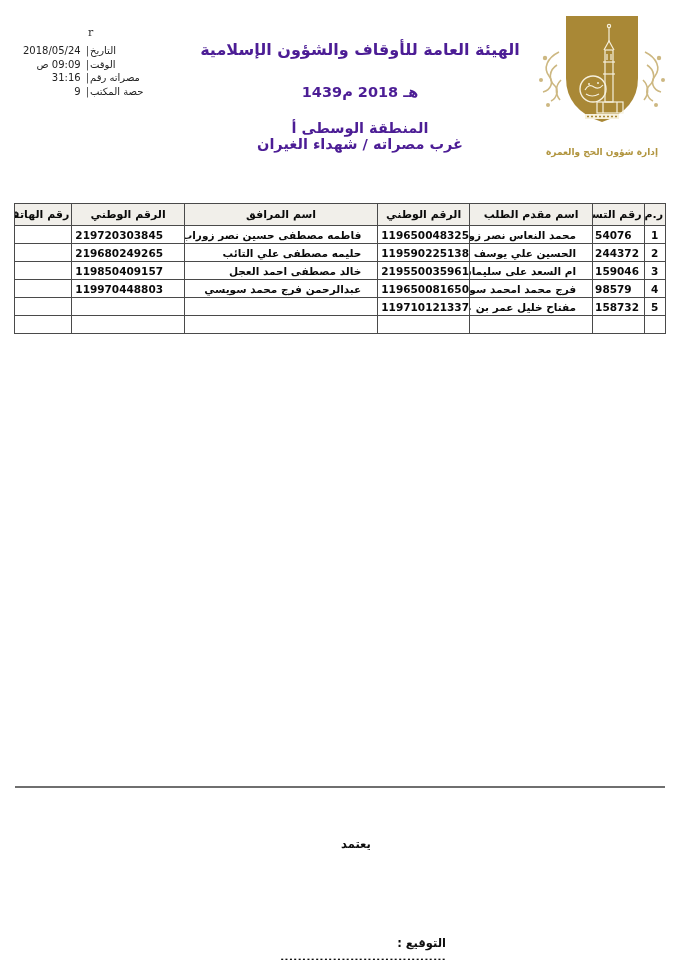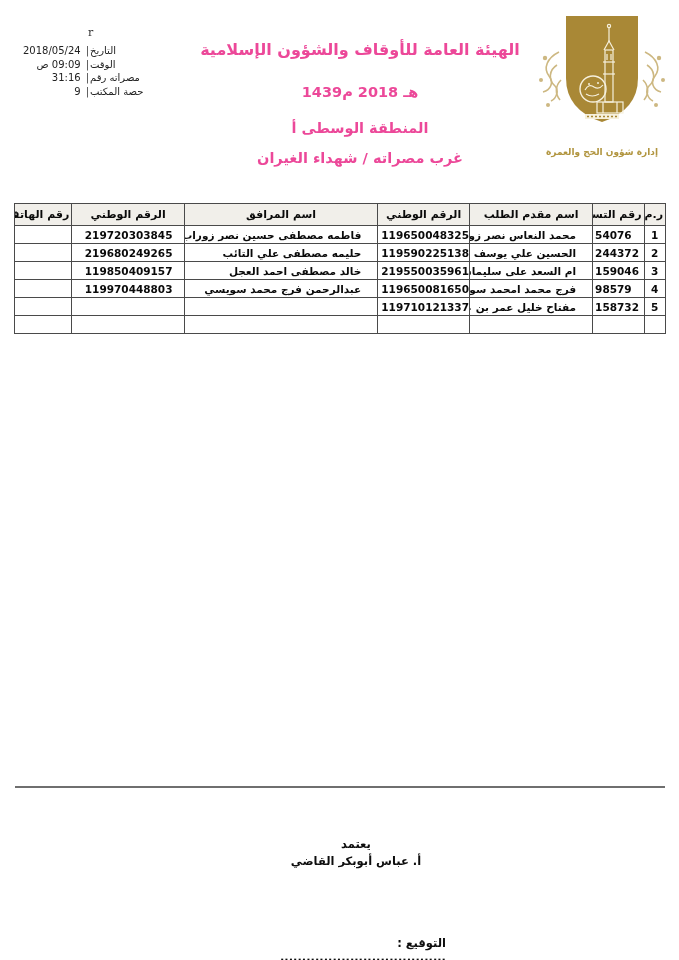--- a/index.html
+++ b/index.html
@@ -21,26 +21,26 @@
     font-size:10px; color:#222;
   }
   .meta-row { display:flex; align-items:baseline; line-height:13.5px; }
   .meta-value { flex:1; text-align:right; padding-right:4px; direction:rtl; unicode-bidi:plaintext; }
   .meta-sep { color:#444; padding:0 1px; }
   .meta-label { width:56px; text-align:left; direction:rtl; unicode-bidi:isolate; }
 
   
   .titles {
     position:absolute; top:40px; left:150px; width:420px;
-    text-align:center; font-weight:bold; color:#ec4899;
+    text-align:center; font-weight:bold; color:#4c1d95;
   }
   .org-title { font-size:16px; line-height:20px; letter-spacing:0.2px; }
   .doc-title { font-size:14.5px; line-height:21px; margin-top:22px; }
   .region-title { font-size:14.5px; margin-top:17px; }
-  .office-title { font-size:14.5px; margin-top:14px; }
+  .office-title { font-size:14.5px; }
 
   
   .logo {
     position:absolute; top:10px; right:4px; width:146px; height:158px;
     text-align:center;
   }
   .logo-caption {
     margin-top:1px;
     font-size:9px; font-weight:bold; color:#b1953f;
     transform:scaleY(1.05);
@@ -57,21 +57,21 @@
     border:1px solid #4a4a4a;
     height:18px; padding:1px 2px;
     overflow:hidden; white-space:nowrap;
   }
   .roster th {
     background:#f1efea; height:22px; font-size:11px; text-align:center;
   }
   td.c-serial { text-align:center; }
   td.c-reg    { text-align:left; }
   td.c-name   { text-align:right; padding-right:16px; }
-  td.c-nat    { text-align:center; padding-left:3px; direction:ltr; }
+  td.c-nat    { text-align:left; padding-left:3px; direction:ltr; }
   td.c-phone  { text-align:center; }
 
   
   .sep-line {
     position:absolute; top:786px; left:15px; width:650px; height:0;
     border-top:2px solid #6f6f6f;
   }
 
   
   .approval {
@@ -251,16 +251,15 @@
       <td class="c-nat"></td>
       <td class="c-phone"></td>
     </tr>
   </tbody>
 </table>
 
 <div class="sep-line"></div>
 
 <div class="approval">
   <div>يعتمد</div>
-  <div class="approver" dir="rtl">أ. عباس أبوبكر القاضي</div>
 </div>
 
 <div class="signature">التوقيع : ......................................</div>
 
 </body></html>

